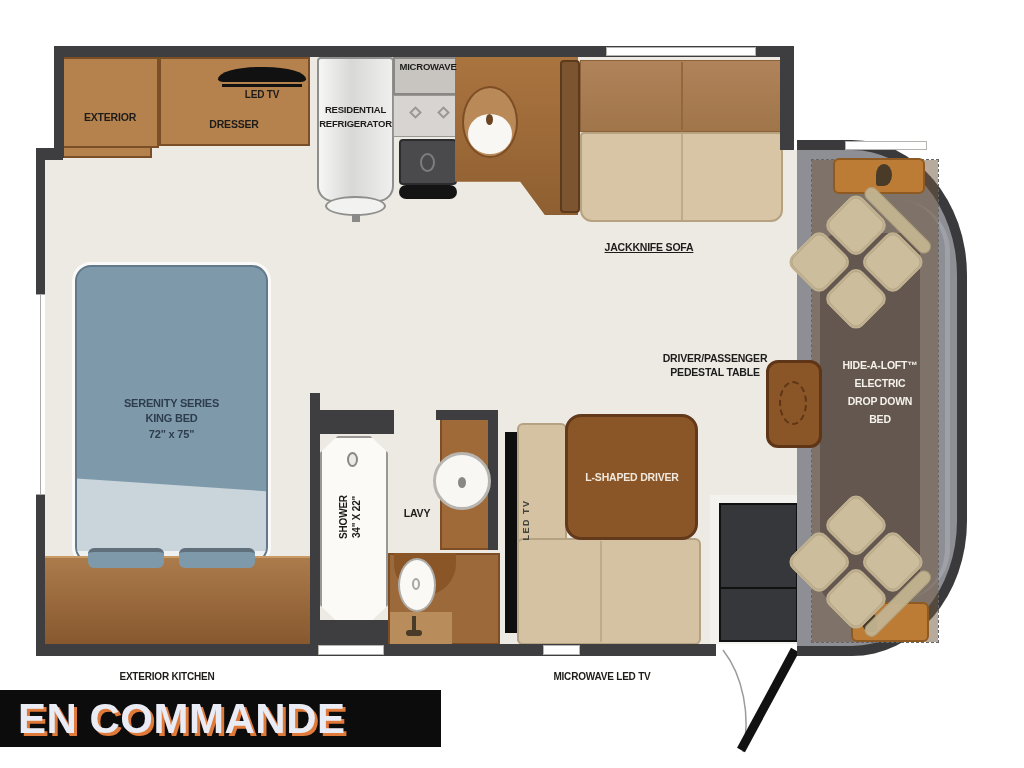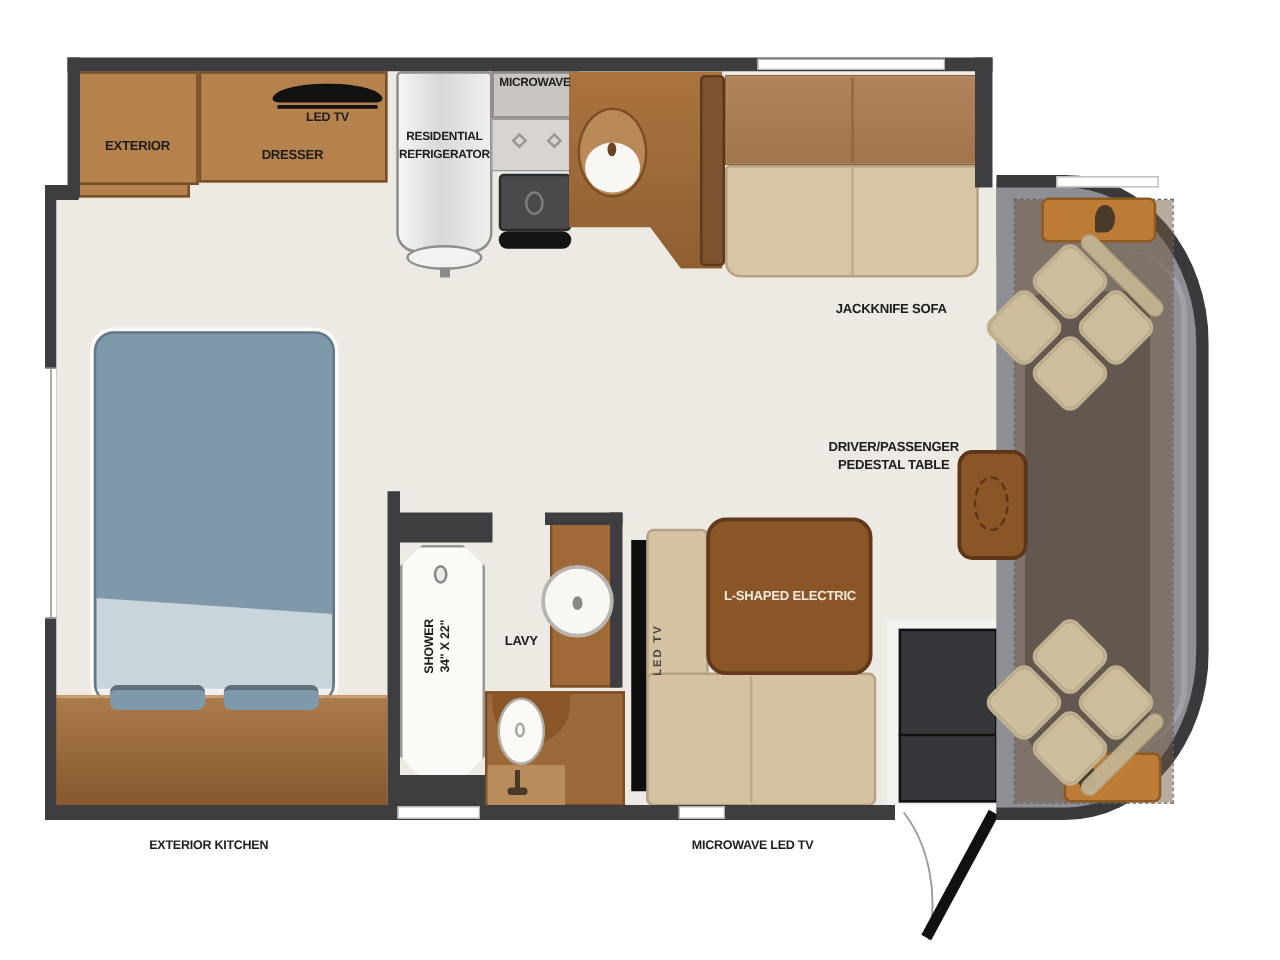--- a/index.html
+++ b/index.html
@@ -58,20 +58,25 @@
   <div class="abs" style="left:560px;top:60px;width:20px;height:153px;background:#7d5430;border:2px solid #5d3a1c;border-radius:4px;"></div>
   <div class="abs" style="left:580px;top:60px;width:203px;height:72px;background:linear-gradient(180deg,#b0835a,#a1754a);border:1px solid #8a6138;"></div>
   <div class="abs" style="left:681px;top:62px;width:2px;height:68px;background:#93693c;"></div>
   <div class="abs" style="left:580px;top:132px;width:203px;height:90px;background:#d8c5a5;border:2px solid #b7a27f;border-radius:4px 4px 12px 12px;"></div>
   <div class="abs" style="left:681px;top:134px;width:2px;height:86px;background:#bfab87;"></div>
 
   <div class="abs" style="left:75px;top:265px;width:193px;height:298px;background:#7e9aaa;border:2px solid #61798a;border-radius:16px;box-shadow:0 0 0 3px #fbfaf8;overflow:hidden;">
     <div class="abs" style="left:0;top:205px;width:189px;height:80px;background:#c9d4db;clip-path:polygon(0 8%,100% 24%,100% 100%,0 100%);"></div>
     <div class="abs" style="left:0;top:284px;width:189px;height:12px;background:#eef0f1;"></div>
   </div>
+  <div class="lbl multi" style="left:86px;top:396px;width:171px;font-size:11px;color:#2e3d4d;line-height:1.4;">
+    <span>SERENITY SERIES</span><br>
+    <span>KING BED</span><br>
+    <span>72" x 75"</span>
+  </div>
 
   <div class="abs" style="left:37px;top:556px;width:273px;height:89px;background:linear-gradient(180deg,#ab7b4c,#87582e);border-top:2px solid #c79a66;"></div>
   <div class="abs" style="left:88px;top:548px;width:76px;height:20px;background:#7e99a9;border-top:4px solid #5f707c;border-radius:6px;"></div>
   <div class="abs" style="left:179px;top:548px;width:76px;height:20px;background:#7e99a9;border-top:4px solid #5f707c;border-radius:6px;"></div>
 
   <div class="abs wall" style="left:310px;top:393px;width:10px;height:252px;"></div>
   <div class="abs wall" style="left:312px;top:410px;width:82px;height:24px;"></div>
   <div class="abs" style="left:320px;top:436px;width:68px;height:186px;background:#fbfaf7;border:2px solid #9a9894;clip-path:polygon(26% 0,74% 0,100% 9%,100% 91%,74% 100%,26% 100%,0 91%,0 9%);"></div>
   <div class="abs" style="left:347px;top:452px;width:11px;height:15px;border:2px solid #8a8886;border-radius:50%;background:#eceae6;"></div>
   <div class="abs wall" style="left:312px;top:620px;width:82px;height:25px;"></div>
@@ -153,34 +158,43 @@
   <div class="abs" style="left:779px;top:381px;width:28px;height:44px;border:2px dashed #5e3517;border-radius:50%;"></div>
 
   <div class="lbl" style="left:64px;top:111px;width:92px;font-size:10.5px;">EXTERIOR</div>
   <div class="lbl" style="left:160px;top:118px;width:148px;font-size:10.5px;">DRESSER</div>
   <div class="lbl" style="left:219px;top:89px;width:86px;font-size:10px;">LED TV</div>
   <div class="lbl multi" style="left:318px;top:103px;width:75px;font-size:9.5px;line-height:1.5;">
     <span>RESIDENTIAL</span><br>
     <span>REFRIGERATOR</span>
   </div>
   <div class="lbl" style="left:394px;top:62px;width:68px;font-size:9.5px;">MICROWAVE</div>
-  <div class="lbl" style="left:633px;top:241px;width:160px;font-size:10.5px;">JACKKNIFE SOFA</div>
+  <div class="lbl" style="left:569px;top:241px;width:160px;font-size:10.5px;text-decoration:underline;">JACKKNIFE SOFA</div>
 
   <div class="lbl multi rot" style="left:302px;top:502px;width:100px;height:30px;font-size:10px;line-height:1.3;">
     <span>SHOWER</span><br>
     <span>34" X 22"</span>
   </div>
   <div class="lbl" style="left:394px;top:467px;width:46px;font-size:10.5px;margin-top:40px;">LAVY</div>
 
   <div class="lbl rot" style="left:494px;top:513px;width:68px;height:14px;font-size:9px;letter-spacing:1.5px;color:#44423c;">LED TV</div>
-  <div class="lbl" style="left:567px;top:471px;width:130px;font-size:10.5px;color:#f0e8dc;">L-SHAPED ELECTRIC</div>
+  <div class="lbl" style="left:567px;top:471px;width:130px;font-size:10.5px;color:#f0e8dc;">L-SHAPED DRIVER</div>
 
   <div class="lbl multi" style="left:636px;top:351px;width:158px;font-size:10.5px;line-height:1.35;">
     <span>DRIVER/PASSENGER</span><br>
     <span>PEDESTAL TABLE</span>
   </div>
 
+  <div class="lbl multi" style="left:822px;top:357px;width:116px;font-size:10.5px;line-height:1.7;color:#f5f2ec;">
+    <span>HIDE-A-LOFT™</span><br>
+    <span>ELECTRIC</span><br>
+    <span>DROP DOWN</span><br>
+    <span>BED</span>
+  </div>
 
   <div class="lbl" style="left:94px;top:671px;width:146px;font-size:10px;">EXTERIOR KITCHEN</div>
   <div class="lbl" style="left:528px;top:671px;width:148px;font-size:10px;">MICROWAVE LED TV</div>
 
+  <div id="banner" class="abs" style="left:0;top:690px;width:441px;height:57px;background:#0c0c0c;padding-left:18px;">
+    <span style="font-size:42px;color:#e9ecf4;text-shadow:3px 3px 0 #e07a3a;">EN COMMANDE</span>
+  </div>
 
 </div>
 
 </body></html>

